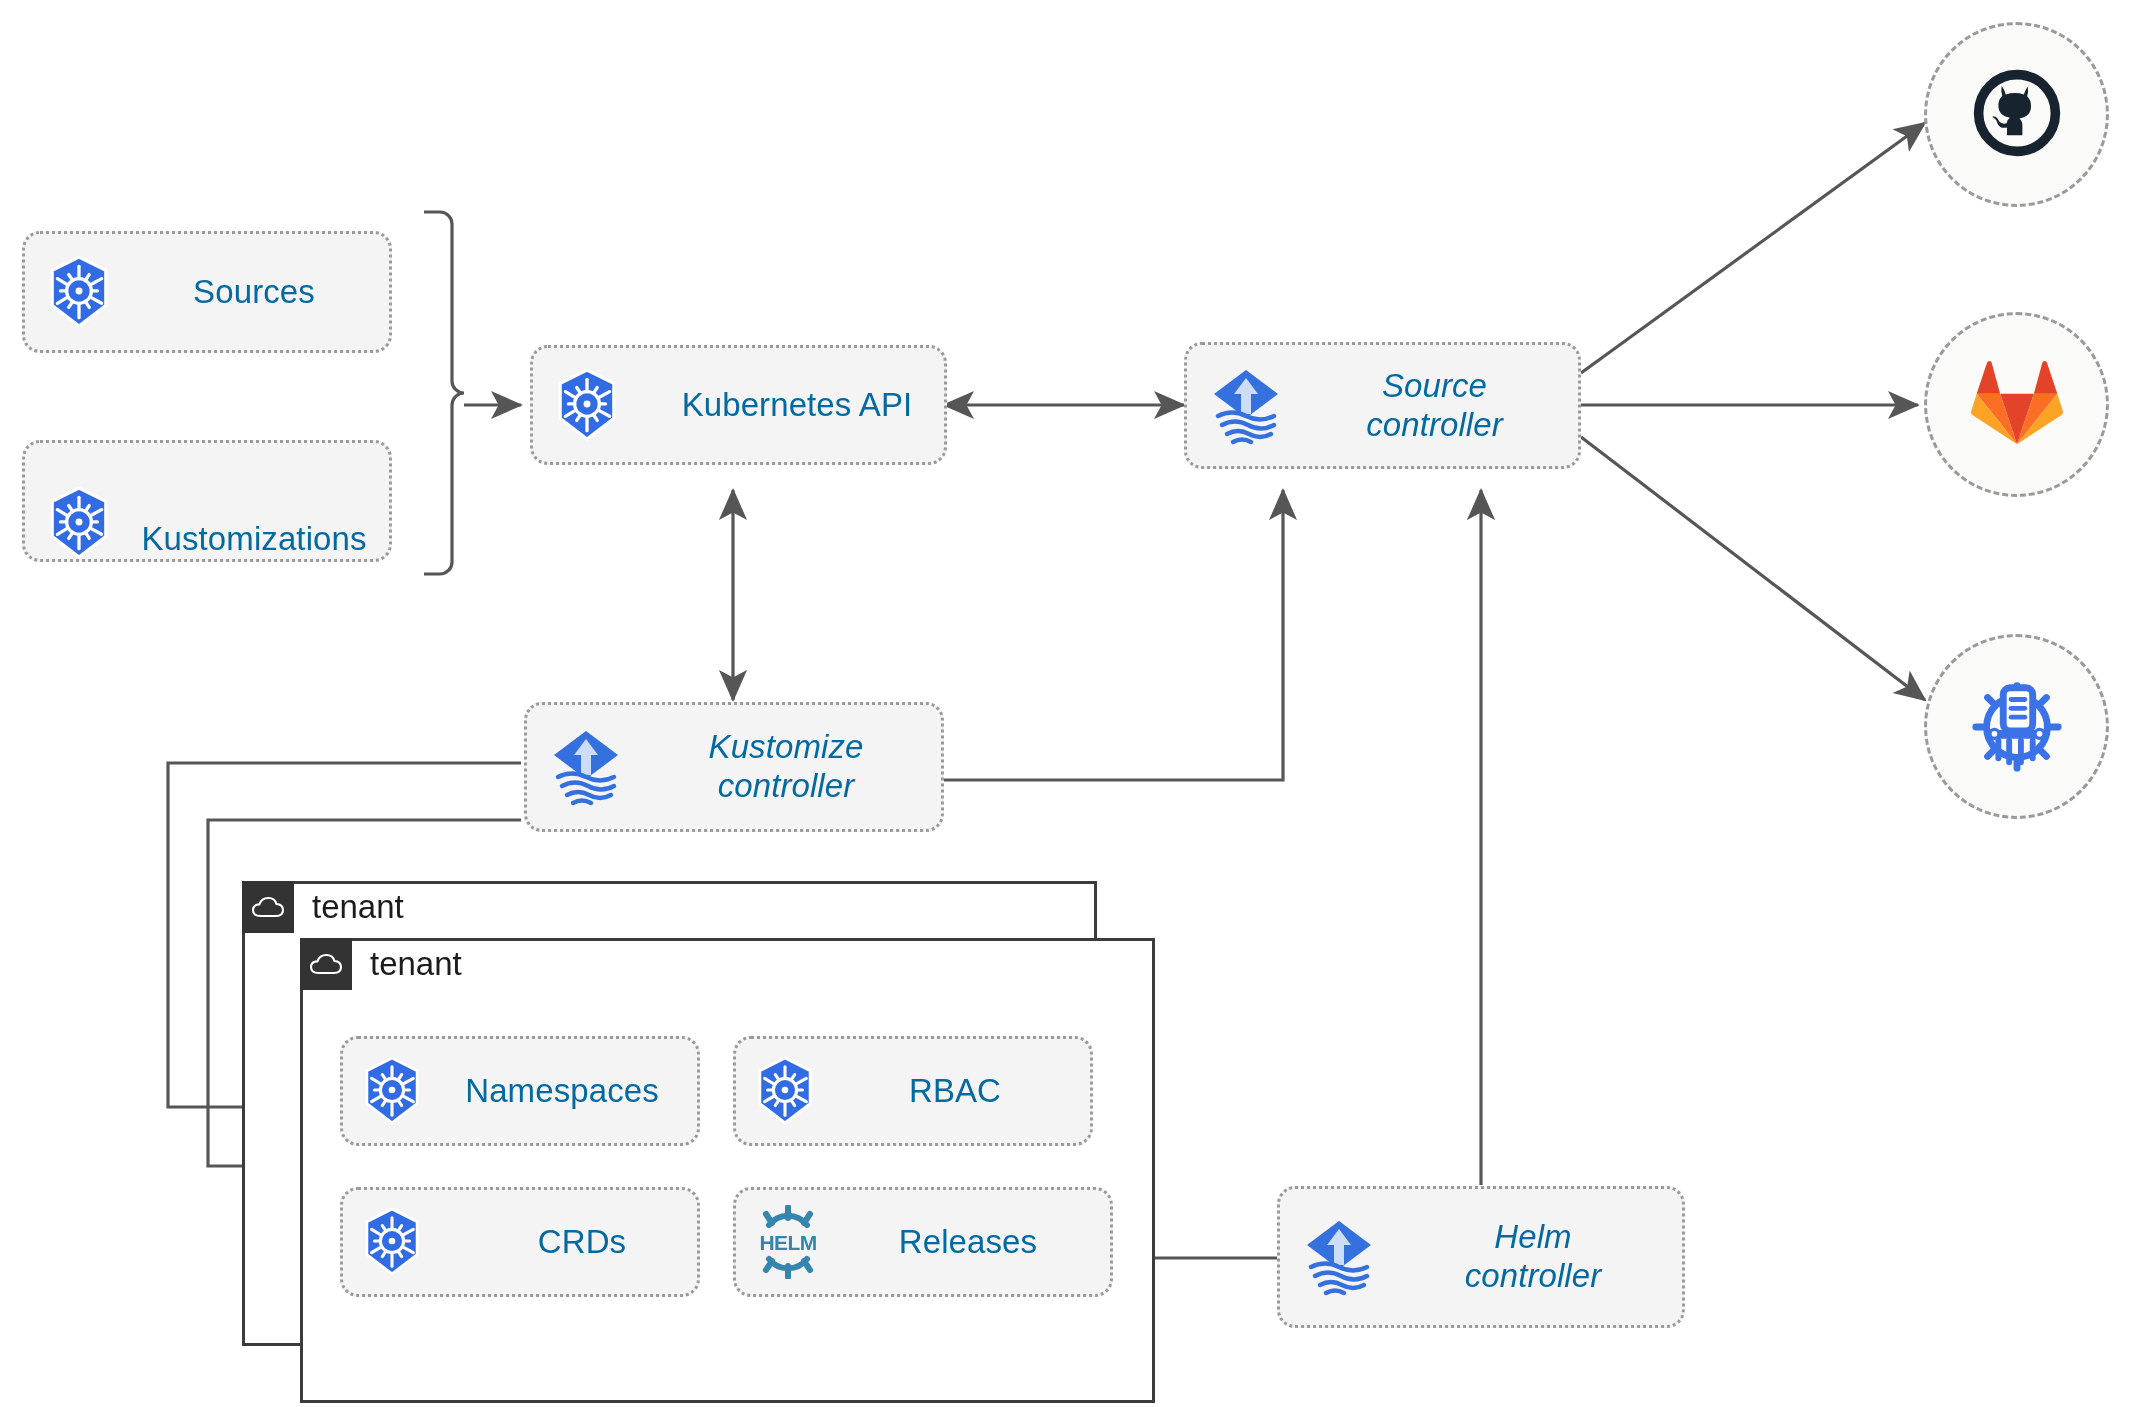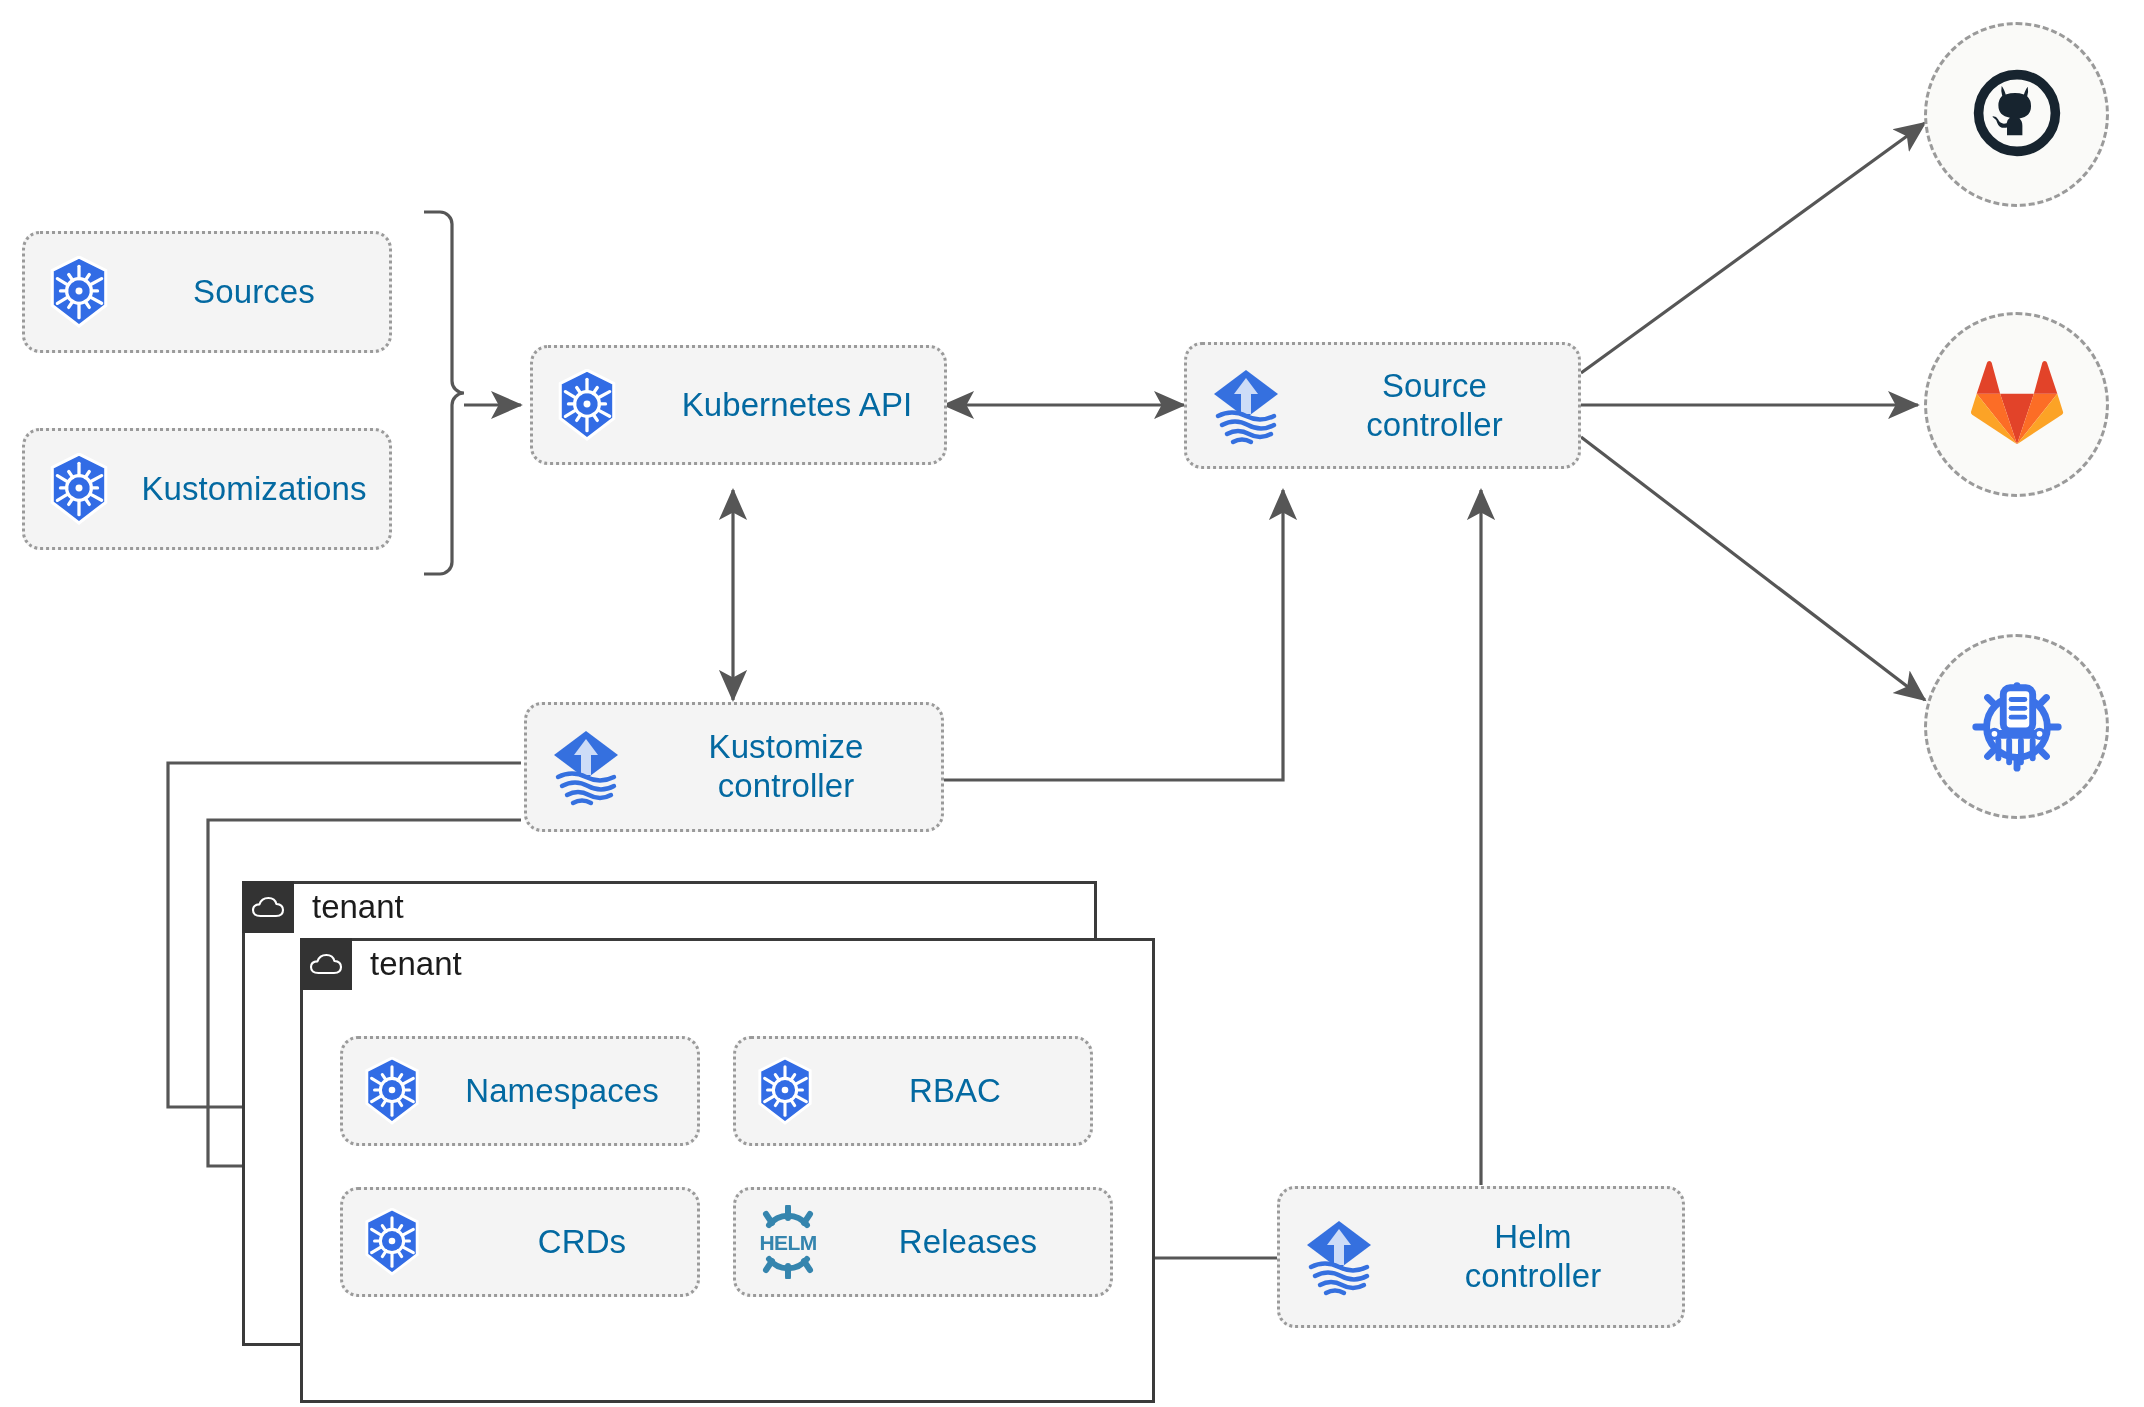--- a/index.html
+++ b/index.html
@@ -40,21 +40,21 @@
   }
   .node .lbl{
     flex:1 1 auto;
     text-align:center;
     color:#0369a1;
     font-size:33px;
     line-height:1.18;
     letter-spacing:.1px;
     padding-right:14px;
   }
-  .node.two-line .lbl{ font-size:33px; }
+  .node.two-line .lbl{ font-size:33px;font-style:italic; }
 
   
   .tenant{
     position:absolute;
     box-sizing:border-box;
     background:#ffffff;
     border:3px solid #3b3b3b;
     z-index:4;
   }
   .tenant-head{
@@ -153,21 +153,21 @@
           <line x1="38" y1="24" x2="42" y2="18"></line>
           <line x1="22" y1="18" x2="26" y2="24"></line>
           <line x1="38" y1="44" x2="42" y2="50"></line>
         </g>
         <circle cx="32" cy="34" r="3.4" fill="#ffffff"></circle>
       </svg>
     </span>
     <span class="lbl">Sources</span>
   </div>
 
-  <div class="node" style="left:22px; top:428px; width:370px; height:122px;">
+  <div class="node" style="left:22px; top:440px; width:370px; height:122px;align-items:flex-end;">
     <span class="ico" style="width:108px;">
       <svg width="66" height="72" viewBox="0 0 64 70">
         <path d="M32 1 L58 14 L58 48 L32 68 L6 48 L6 14 Z" fill="#326CE5" stroke="#ffffff" stroke-width="3"></path>
         <g fill="none" stroke="#ffffff" stroke-width="3.2" stroke-linecap="round">
           <circle cx="32" cy="34" r="12"></circle>
           <line x1="32" y1="10" x2="32" y2="22"></line>
           <line x1="32" y1="46" x2="32" y2="60"></line>
           <line x1="11" y1="22" x2="21" y2="28"></line>
           <line x1="43" y1="40" x2="54" y2="46"></line>
           <line x1="11" y1="46" x2="21" y2="40"></line>

